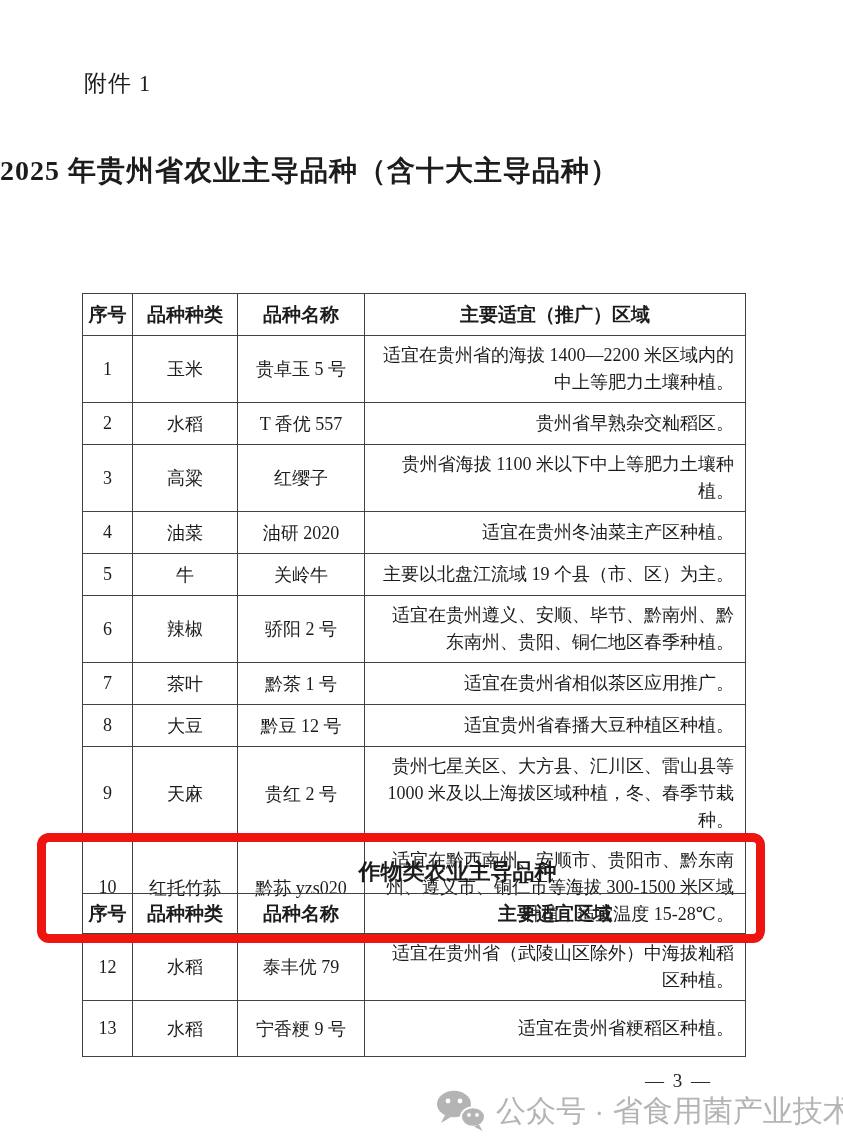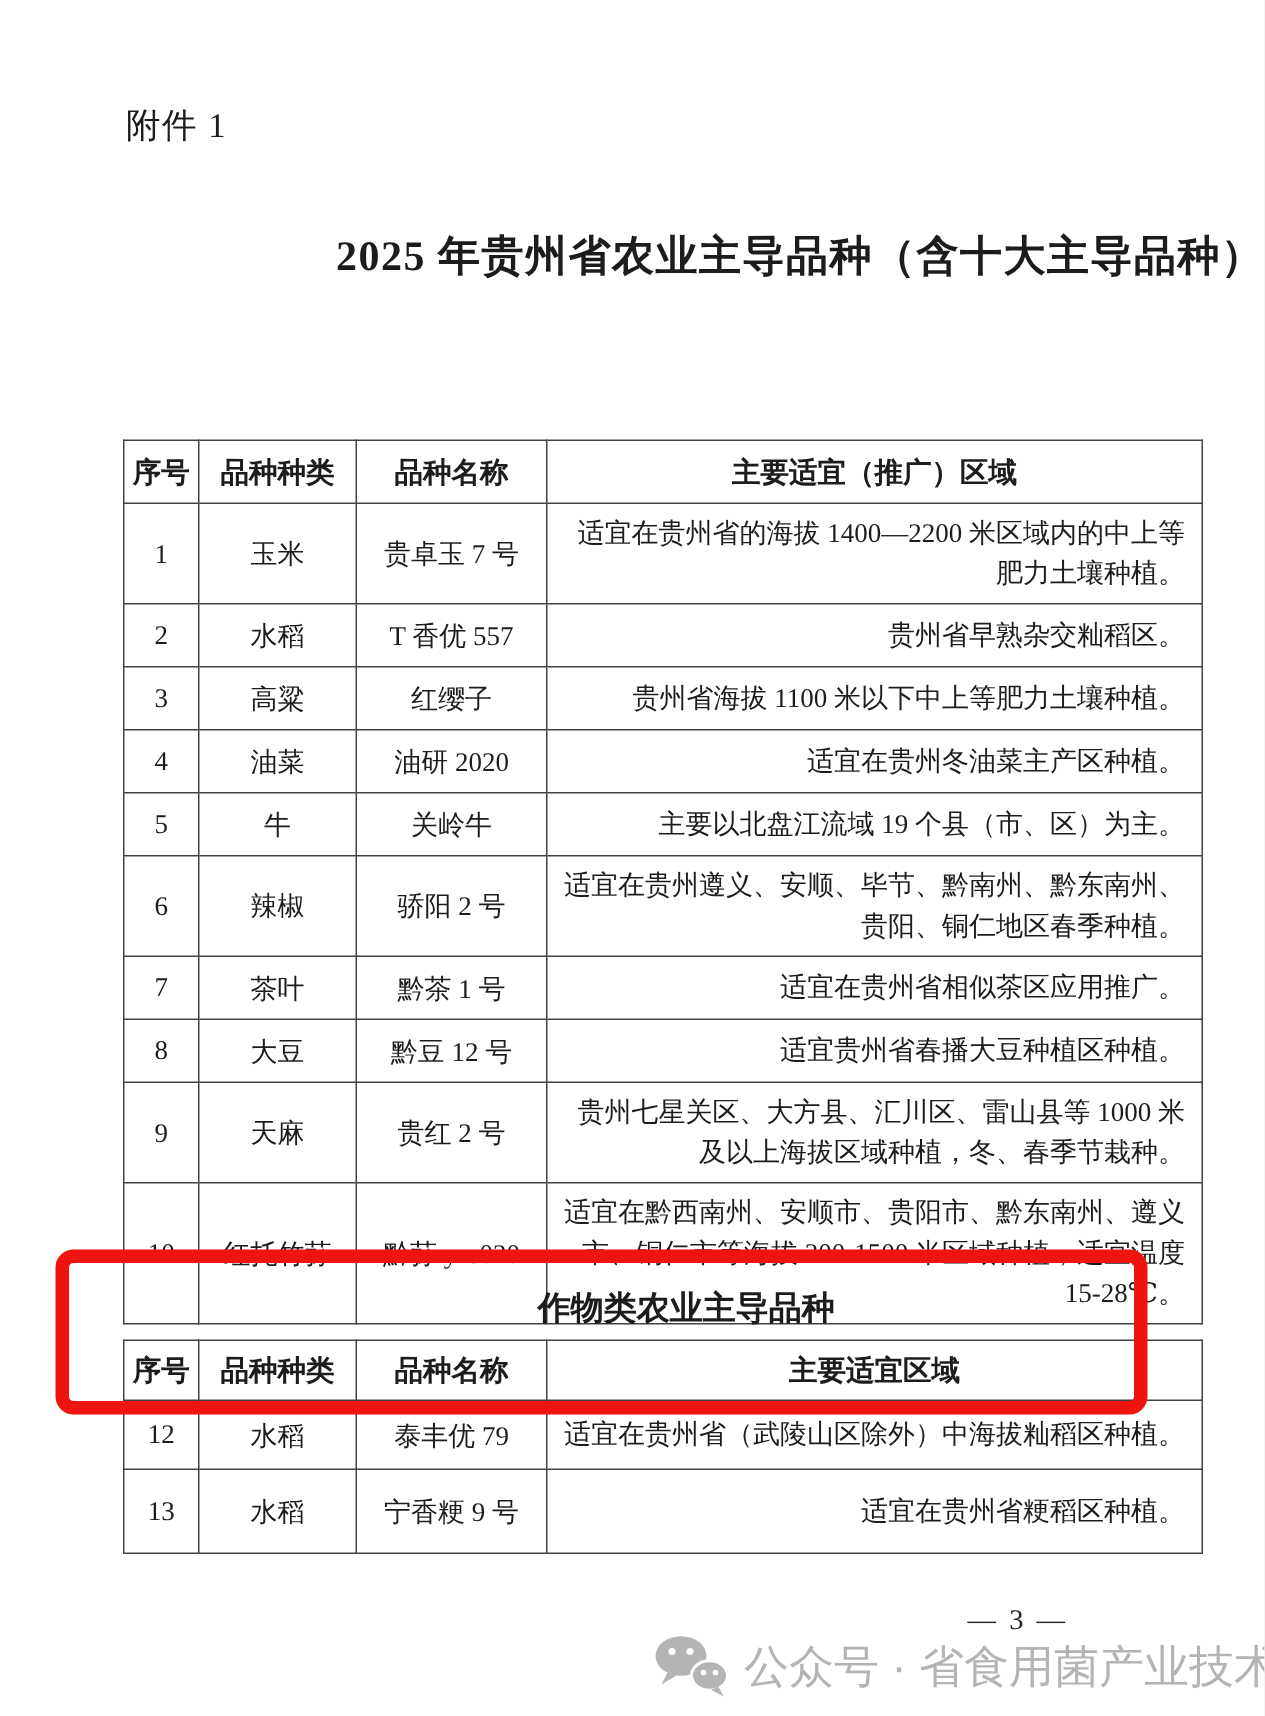--- a/index.html
+++ b/index.html
@@ -12,32 +12,32 @@
     color:#1c1c1c;
     font-family:"Liberation Serif","DejaVu Serif",serif;
     overflow:hidden;
   }
   .attachment {
     position:absolute; top:68px; left:84px;
     font-size:23px; letter-spacing:1px;
   }
   .title {
     position:absolute; top:152px; left:0; width:100%;
-    text-align:right; font-size:28px; font-weight:bold;
+    text-align:left; font-size:28px; font-weight:bold;
     letter-spacing:1px;
     font-family:"Liberation Serif","DejaVu Serif",serif;
   }
   .subtitle {
     position:absolute; left:0; width:100%; text-align:center;
     font-family:"Liberation Sans","DejaVu Sans",sans-serif;
   }
   .sub1 { top:250px; font-size:21px; font-weight:600; }
   .sub2 { top:857px; font-size:22px; font-weight:700;margin-left:36px; }
   table.doc-table {
-    position:absolute; left:82px; width:720px;
+    position:absolute; left:82px; width:664px;
     border-collapse:collapse; table-layout:fixed;
   }
   .t1 { top:293px; }
   .t2 { top:893px; }
   .doc-table col.c-no   { width:50px; }
   .doc-table col.c-cat  { width:105px; }
   .doc-table col.c-name { width:127px; }
   .doc-table th, .doc-table td {
     border:1.5px solid #424242;
     vertical-align:middle;
@@ -110,21 +110,21 @@
           <th>序号</th>
           <th>品种种类</th>
           <th>品种名称</th>
           <th>主要适宜（推广）区域</th>
         </tr>
       </thead>
     <tbody>
         <tr>
           <td class="center">1</td>
           <td class="center">玉米</td>
-          <td class="center">贵卓玉 7 号</td>
+          <td class="center">贵卓玉 5 号</td>
           <td class="region">适宜在贵州省的海拔 1400—2200 米区域内的中上等肥力土壤种植。</td>
         </tr>
         <tr>
           <td class="center">2</td>
           <td class="center">水稻</td>
           <td class="center">T 香优 557</td>
           <td class="region">贵州省早熟杂交籼稻区。</td>
         </tr>
         <tr>
           <td class="center">3</td>

